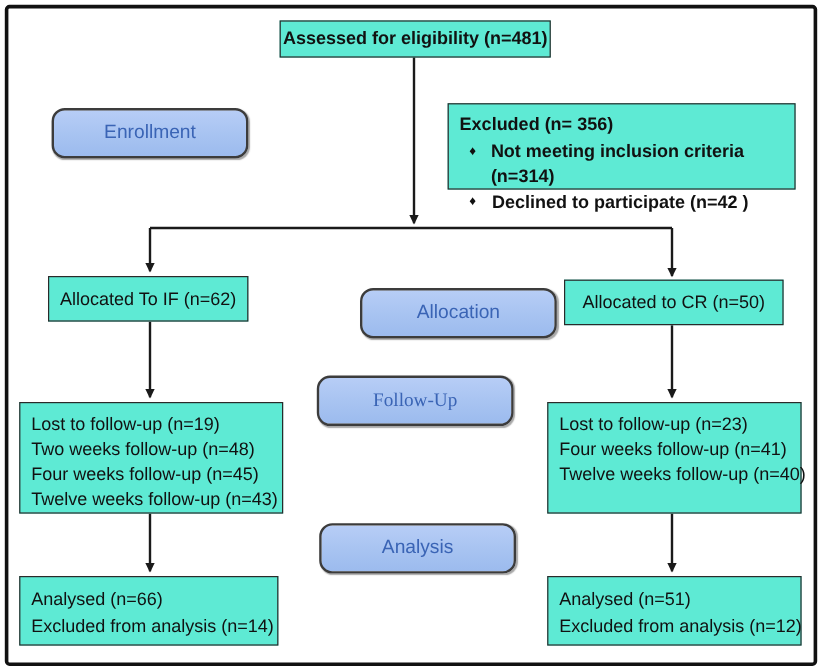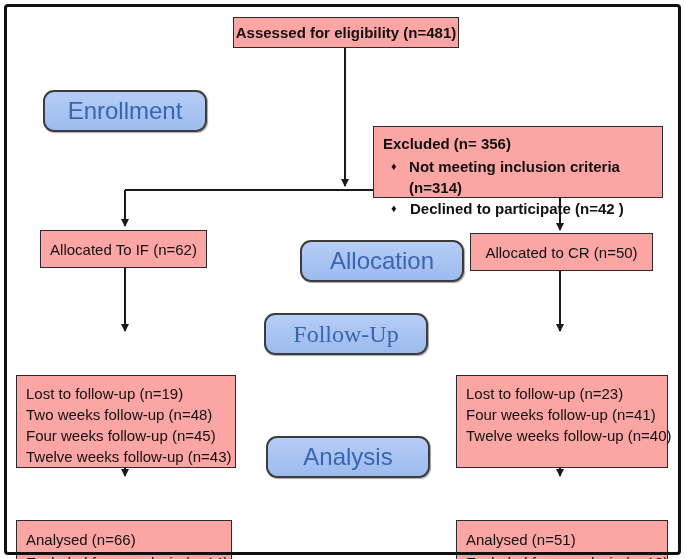--- a/index.html
+++ b/index.html
@@ -13,43 +13,43 @@
   .outer-frame{
     position:absolute;left:4px;top:4px;right:4px;bottom:4px;
     border:3px solid #111;
     border-radius:4px;
     pointer-events:none;
     z-index:3;
   }
   .flow-svg{position:absolute;left:0;top:0;z-index:1;}
   .box{
     position:absolute;
-    background:#fca5a5;
+    background:#5eead4;
     border:1.5px solid #2a2a2a;
     box-sizing:border-box;
     color:#111;
     font-size:15px;
     z-index:2;
   }
   .box.center{display:flex;align-items:center;justify-content:center;text-align:center;}
-  .box.lines{padding:7px 6px 6px 9px;margin-top:40px;}
+  .box.lines{padding:7px 6px 6px 9px;}
   .box.lines .ln{line-height:21px;white-space:nowrap;}
   .box.analysis-box .ln{line-height:23px;}
   .excl-title{font-weight:700;line-height:20px;margin-bottom:2px;}
   .excl-item{display:flex;font-weight:700;line-height:21px;}
   .excl-item .blt{width:12px;margin-left:8px;margin-right:7px;font-size:11px;line-height:21px;}
   .stage{
     position:absolute;
     background:linear-gradient(180deg,#b7cdf6 0%,#a7c3f1 55%,#9cbbee 100%);
     border:2px solid #3c3c3c;
     border-radius:11px;
     box-shadow:1px 1px 1px rgba(60,60,60,.45);
     display:flex;align-items:center;justify-content:center;
     color:#3a64b5;
-    font-size:24px;
+    font-size:16px;
     z-index:2;
   }
 </style>
 </head>
 <body>
 
 <div id="canvas">
 
   <svg class="flow-svg" width="685" height="559" viewBox="0 0 685 559">
     <defs>

